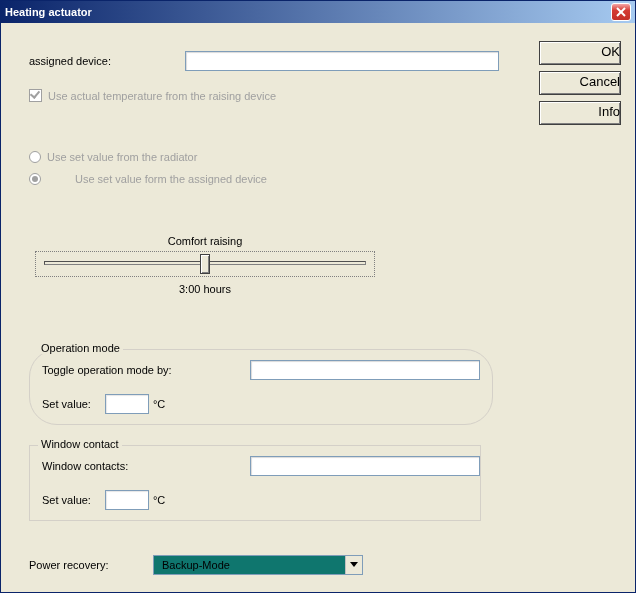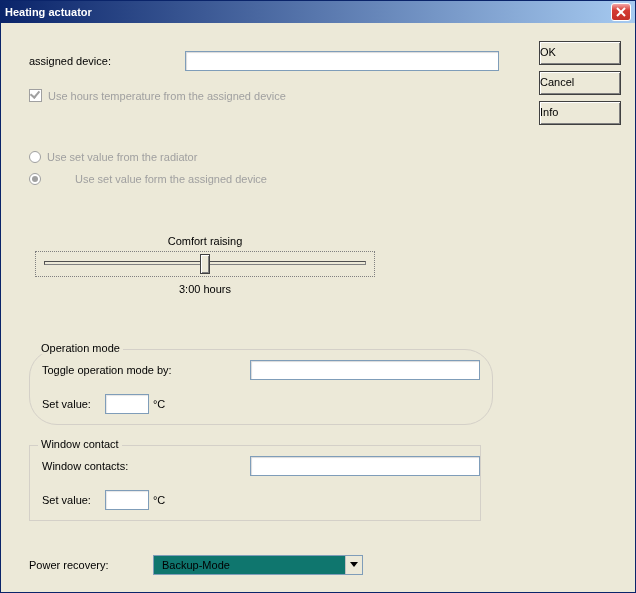--- a/index.html
+++ b/index.html
@@ -55,22 +55,22 @@
     display: flex;
     flex-direction: column;
     gap: 6px;
   }
   .btn {
     width: 80px;
     height: 22px;
     background: #ece9d8;
     border: 1px solid #404040;
     box-shadow: inset 1px 1px 0 #ffffff, inset -1px -1px 0 #808080;
-    font-size: 11px;
-    text-align: left;
+    font-size: 13px;
+    text-align: right;
     line-height: 20px;
     cursor: default;
   }
   .label-disabled {
     color: #a0a0a0;
   }
   .textfield {
     height: 20px;
     border: 1px solid #7f9db9;
     background: #ffffff;
@@ -232,21 +232,21 @@
     <div class="btn">OK</div>
     <div class="btn">Cancel</div>
     <div class="btn">Info</div>
   </div>
 
   <div style="position:absolute; left:28px; top:54px;">assigned device:</div>
   <div class="textfield" style="position:absolute; left:184px; top:50px; width:314px;"></div>
 
   <div style="position:absolute; left:28px; top:88px; display:flex; align-items:center;">
     <div class="checkbox checked"></div>
-    <span class="label-disabled">Use hours temperature from the assigned device</span>
+    <span class="label-disabled">Use actual temperature from the raising device</span>
   </div>
 
   <div style="position:absolute; left:28px; top:150px; display:flex; align-items:flex-start;">
     <div class="radio"></div>
     <span class="label-disabled">Use set value from the radiator</span>
   </div>
   <div style="position:absolute; left:28px; top:172px; display:flex; align-items:center;gap:28px;">
     <div class="radio selected"></div>
     <span class="label-disabled">Use set value form the assigned device</span>
   </div>

